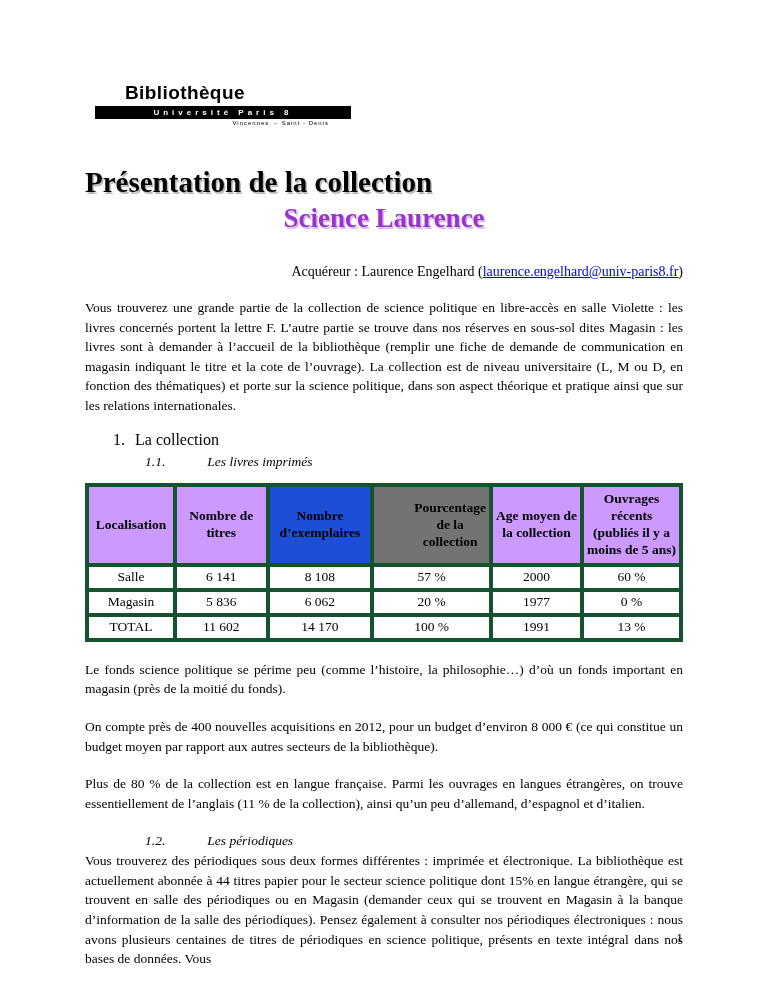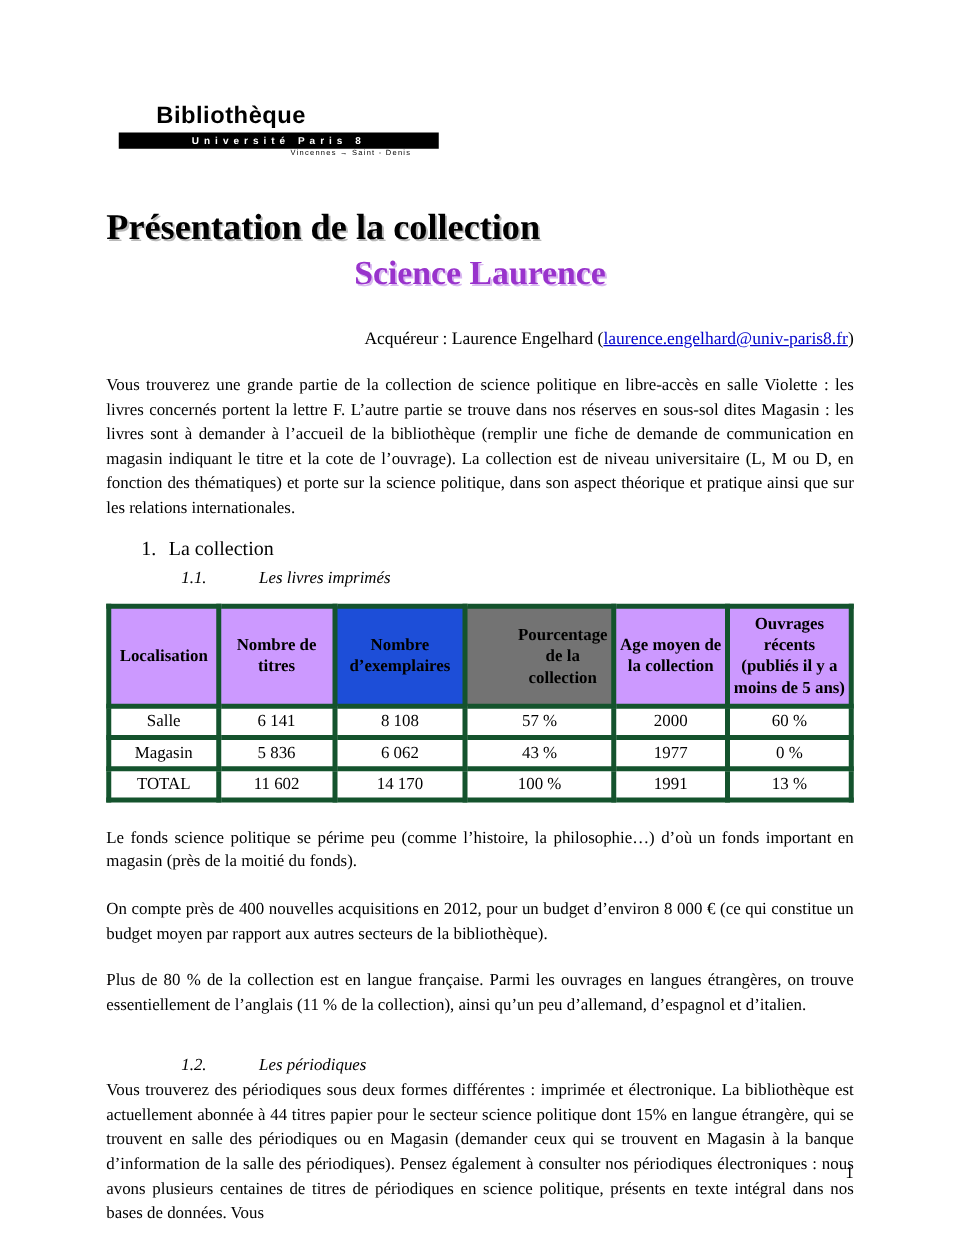--- a/index.html
+++ b/index.html
@@ -113,38 +113,38 @@
         <td>6 141</td>
         <td>8 108</td>
         <td>57 %</td>
         <td>2000</td>
         <td>60 %</td>
       </tr>
       <tr>
         <td>Magasin</td>
         <td>5 836</td>
         <td>6 062</td>
-        <td>43 %</td>
+        <td>20 %</td>
         <td>1977</td>
         <td>0 %</td>
       </tr>
       <tr>
         <td>TOTAL</td>
         <td>11 602</td>
         <td>14 170</td>
         <td>100 %</td>
         <td>1991</td>
         <td>13 %</td>
       </tr>
     </tbody>
   </table>
 
   <p class="body">Le fonds science politique se périme peu (comme l’histoire, la philosophie…) d’où un fonds important en magasin (près de la moitié du fonds).</p>
   <p class="body">On compte près de 400 nouvelles acquisitions en 2012, pour un budget d’environ 8 000 € (ce qui constitue un budget moyen par rapport aux autres secteurs de la bibliothèque).</p>
   <p class="body">Plus de 80 % de la collection est en langue française. Parmi les ouvrages en langues étrangères, on trouve essentiellement de l’anglais (11 % de la collection), ainsi qu’un peu d’allemand, d’espagnol et d’italien.</p>
 
-  <h3 class="h-sub" style="margin-top:31px;"><span class="num">1.2.</span><span>Les périodiques</span></h3>
+  <h3 class="h-sub" style="margin-top:20px;"><span class="num">1.2.</span><span>Les périodiques</span></h3>
 
   <p class="body tight">Vous trouverez des périodiques sous deux formes différentes : imprimée et électronique. La bibliothèque est actuellement abonnée à 44 titres papier pour le secteur science politique dont 15% en langue étrangère, qui se trouvent en salle des périodiques ou en Magasin (demander ceux qui se trouvent en Magasin à la banque d’information de la salle des périodiques). Pensez également à consulter nos périodiques électroniques : nous avons plusieurs centaines de titres de périodiques en science politique, présents en texte intégral dans nos bases de données. Vous</p>
 
   <div class="page-number">1</div>
 
 </div>
 
 </body></html>

